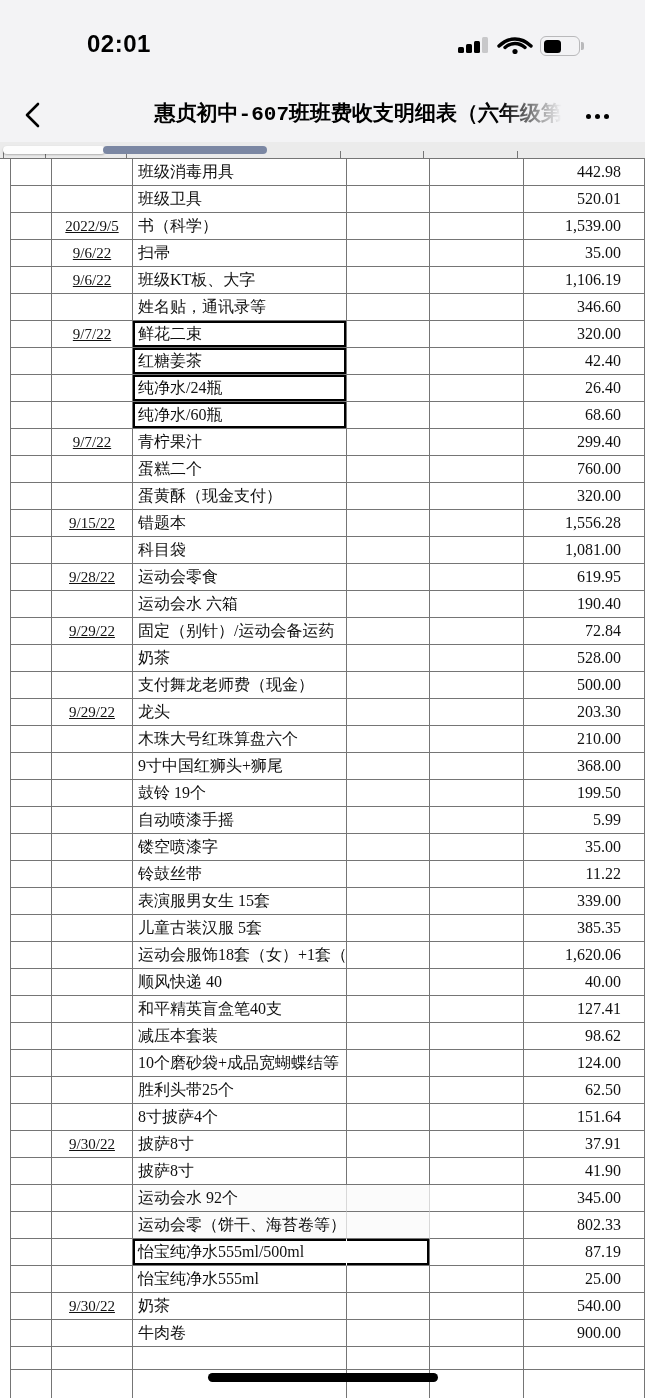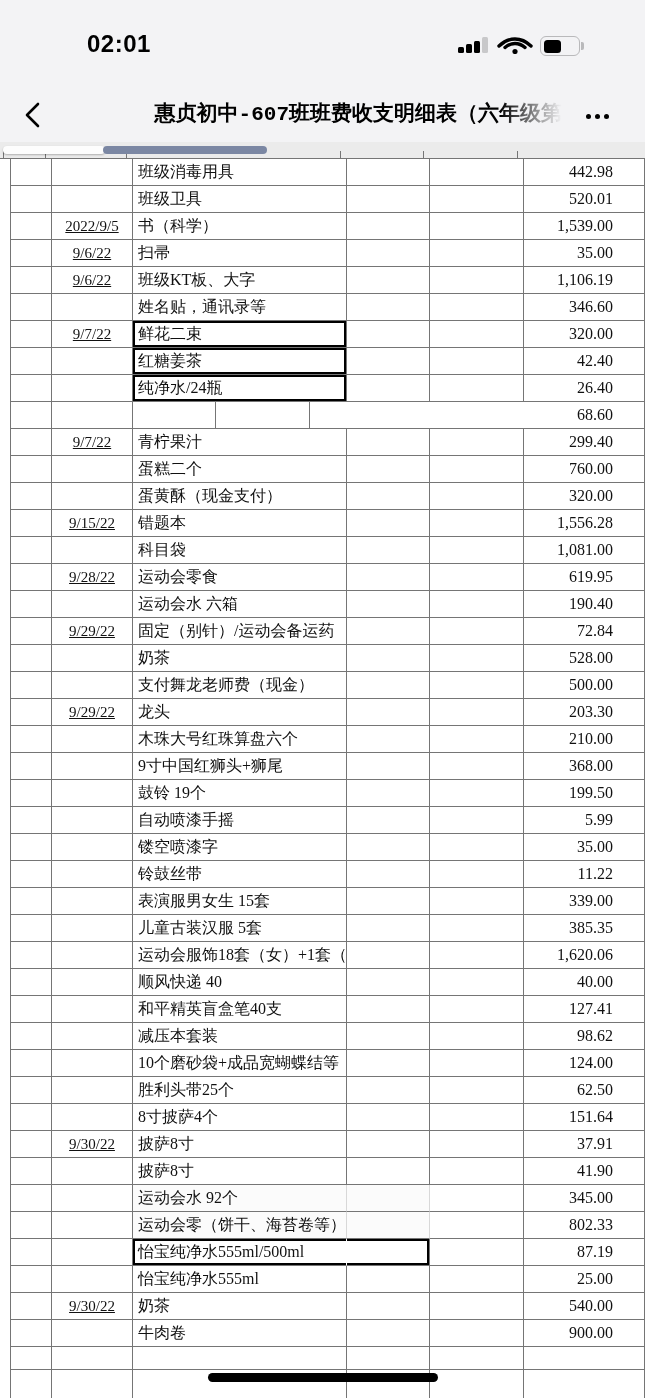--- a/index.html
+++ b/index.html
@@ -54,21 +54,21 @@
   .pill .blue{position:absolute;left:100px;top:0;width:164px;height:8px;border-radius:4px;background:var(--pill-blue);}
   
   .tbl{position:absolute;left:0;top:158px;width:645px;height:1240px;background:#fff;border-top:1px solid var(--grid);overflow:hidden;}
   .row{display:flex;height:27px;margin-left:10px;}
   .cell{height:100%;border-right:1px solid var(--grid);border-bottom:1px solid var(--grid);overflow:hidden;}
   .ca{width:42px;border-left:1px solid var(--grid);}
   .cb{width:81px;font-size:15px;text-align:center;line-height:26px;text-decoration:underline;}
   .cc{width:214px;font-size:16px;line-height:26px;padding-left:5px;white-space:nowrap;}
   .cd{width:83px;}
   .ce{width:94px;}
-  .cf{flex:1;font-size:16px;text-align:right;line-height:26px;padding-right:31px;}
+  .cf{flex:1;font-size:16px;text-align:right;line-height:26px;padding-right:23px;}
   .row.empty{height:23px;}
   .row.partial{height:30px;}
   .row.partial .cell{border-bottom:none;}
   .row.boxed .cc{box-shadow:inset 0 0 0 2px #000;}
   .row.boxedwide .cc{border-right-color:transparent;
     box-shadow:inset 2px 0 0 #000, inset 0 2px 0 #000, inset 0 -2px 0 #000;}
   .row.boxedwide .cd{box-shadow:inset 0 2px 0 #000, inset 0 -2px 0 #000, inset -2px 0 0 #000;}
   .row.hl .cc,.row.hl .cd{background:#fbfbfb;border-right-color:#d8d8d8;}
   
   .home-ind{position:absolute;left:208px;top:1373px;width:230px;height:9px;border-radius:5px;background:#000;}
@@ -204,20 +204,21 @@
     <div class="cell cb c-date"></div>
     <div class="cell cc c-desc">纯净水/24瓶</div>
     <div class="cell cd c-d1"></div>
     <div class="cell ce c-d2"></div>
     <div class="cell cf c-amount">26.40</div>
   </div>
 
   <div class="row boxed">
     <div class="cell ca"></div>
     <div class="cell cb c-date"></div>
+    <div class="cell cc c-desc">纯净水/60瓶</div>
     <div class="cell cd c-d1"></div>
     <div class="cell ce c-d2"></div>
     <div class="cell cf c-amount">68.60</div>
   </div>
 
   <div class="row">
     <div class="cell ca"></div>
     <div class="cell cb c-date">9/7/22</div>
     <div class="cell cc c-desc">青柠果汁</div>
     <div class="cell cd c-d1"></div>

